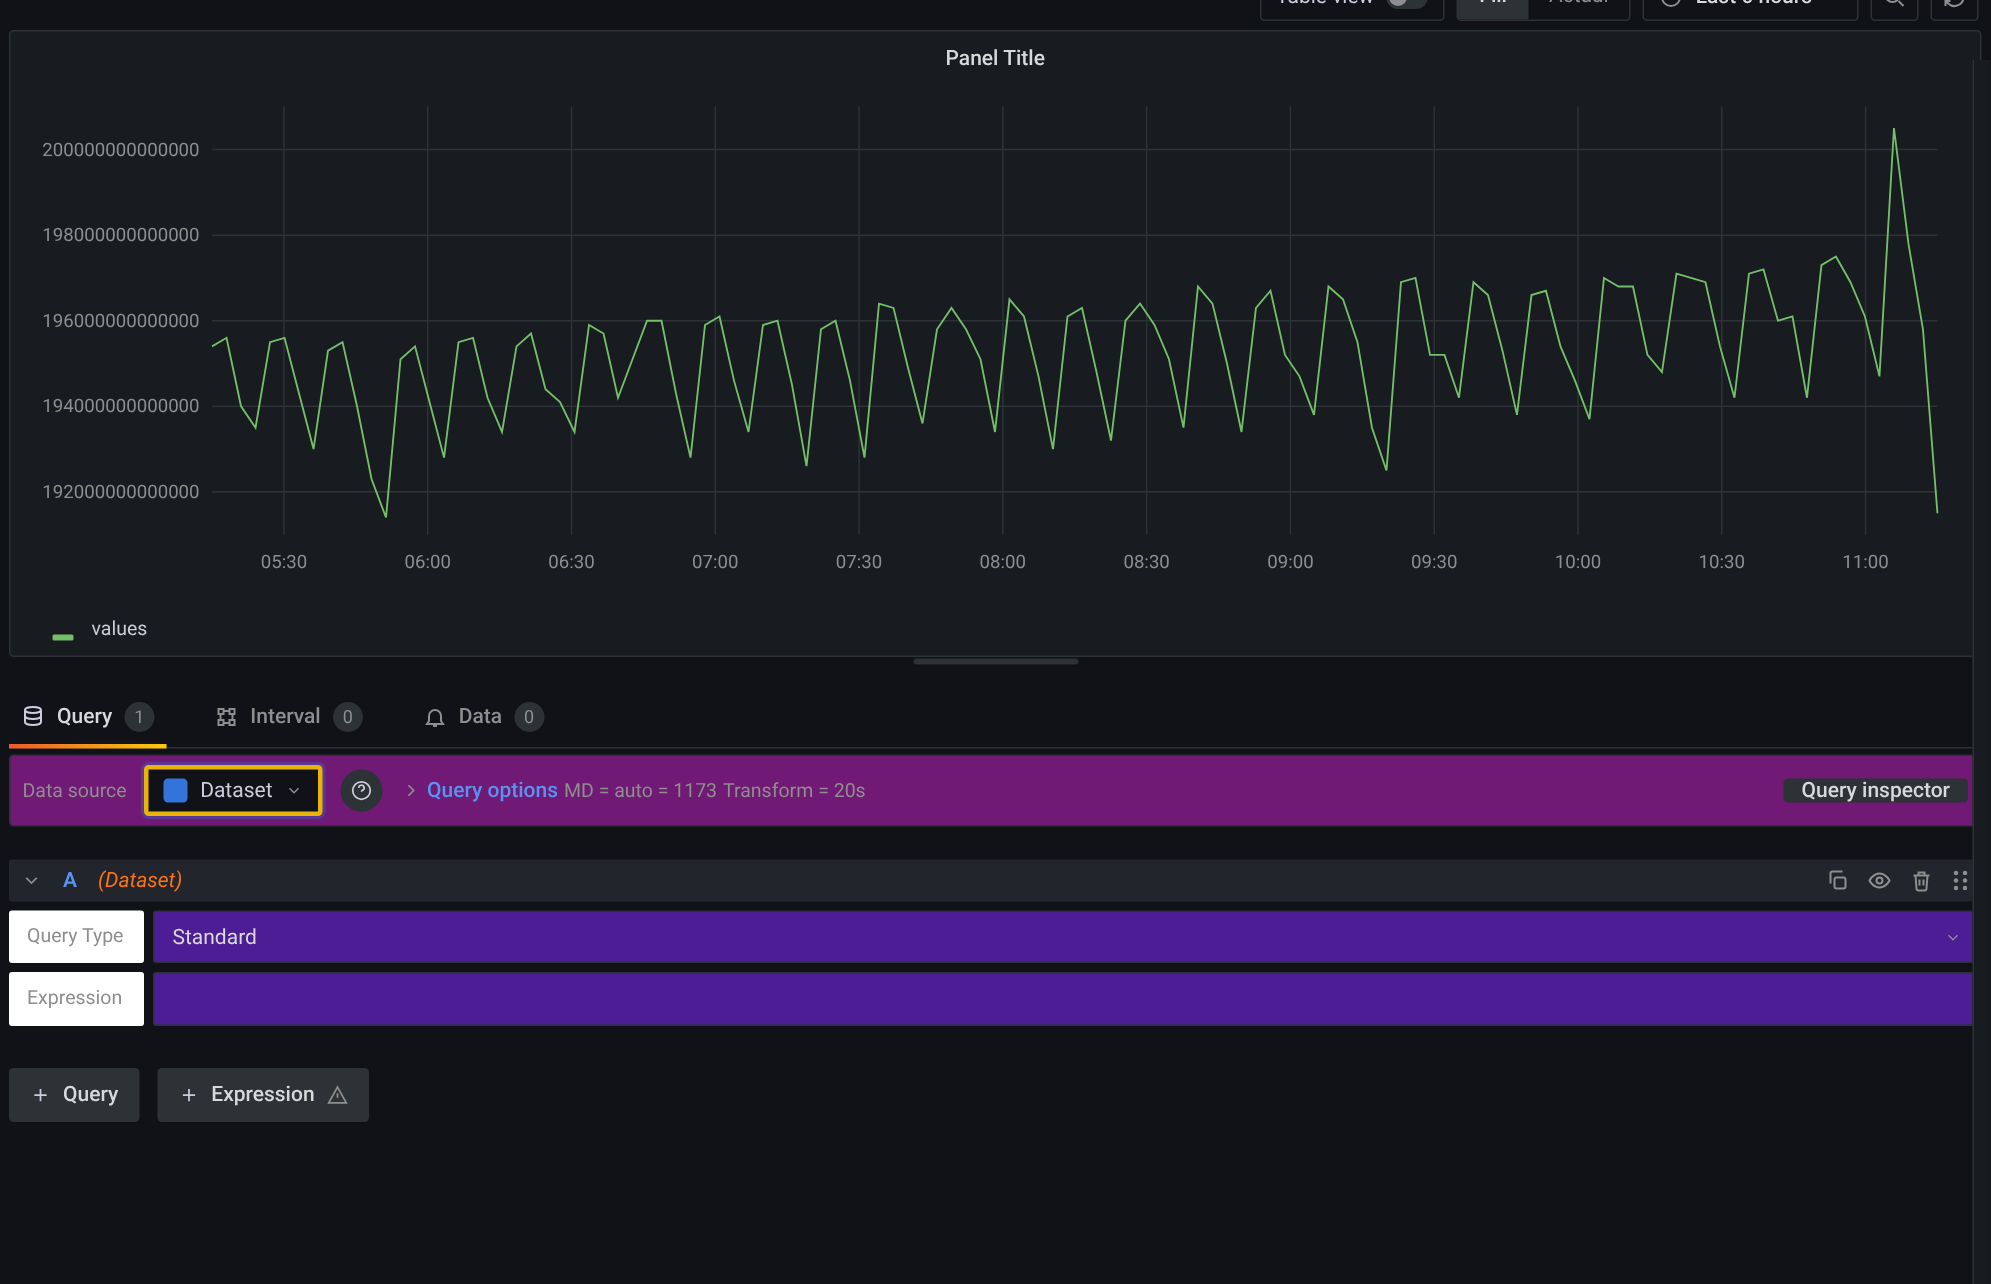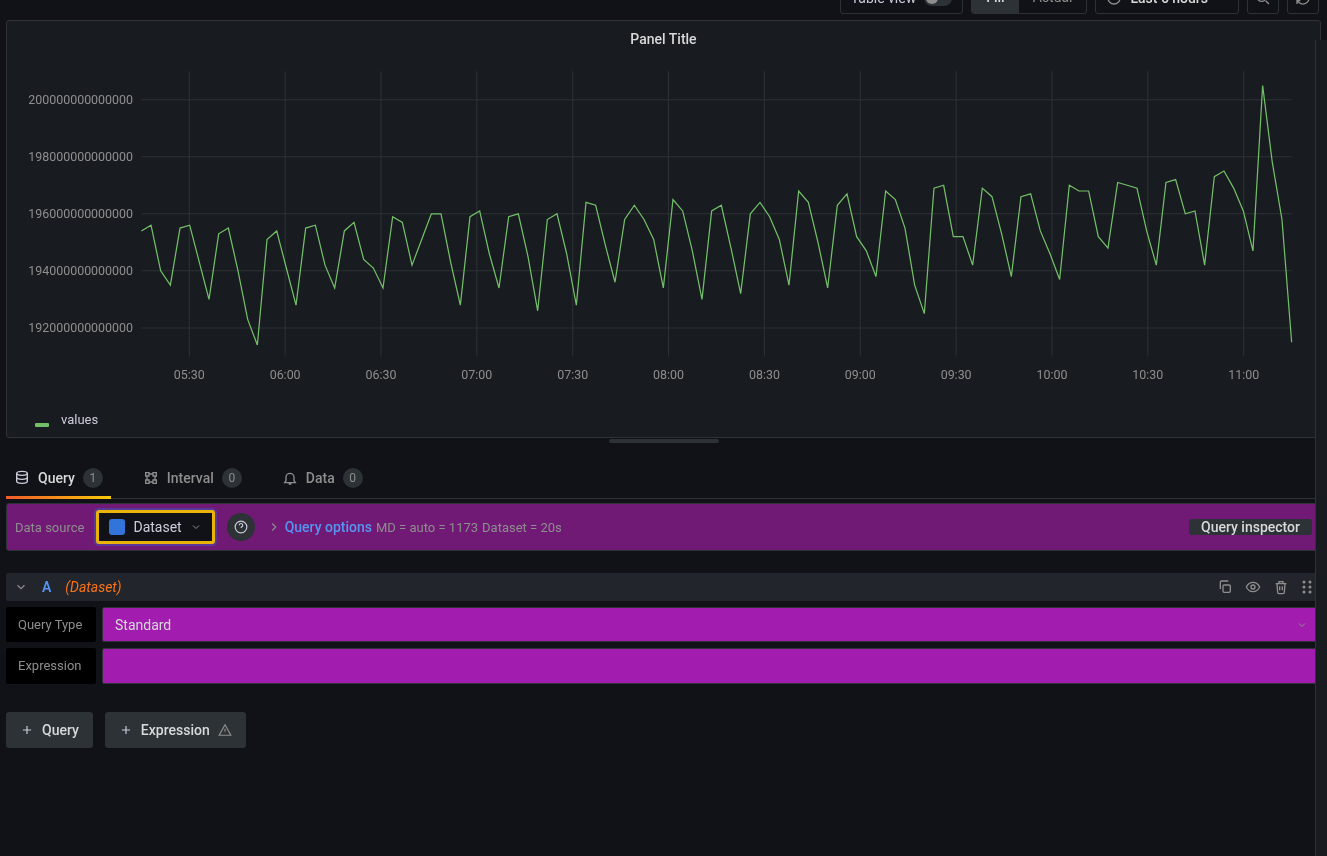--- a/index.html
+++ b/index.html
@@ -239,30 +239,30 @@
   .q-ds { color: #f97316; font-style: italic; }
   .row-actions { margin-left: auto; display: flex; gap: 12px; color: #8e8e8e; }
   .row-actions > * { cursor: pointer; }
 
   .field-row {
     margin: 6px 6px 0 6px;
     display: flex;
     gap: 6px;
   }
   .field-label {
-    background: #000000;
+    background: #ffffff;
     padding: 10px 12px;
     color: #8e8e8e;
     font-size: 13px;
     min-width: 90px;
     border-radius: 2px;
   }
   .field-input {
     flex: 1;
-    background: #a21caf;
+    background: #4c1d95;
     border: 1px solid #2c3235;
     border-radius: 2px;
     padding: 8px 12px;
     display: flex;
     align-items: center;
     justify-content: space-between;
     color: #d8d9da;
     gap: 48px;
   }
   .field-input.empty { min-height: 36px; }
@@ -416,21 +416,21 @@
         <circle cx="12" cy="12" r="10"></circle>
         <path d="M9 9a3 3 0 1 1 4 2.8c-.7.4-1 1-1 1.7M12 17h.01"></path>
       </svg>
   </div>
   <div class="qopt-wrap">
     <svg width="14" height="14" viewBox="0 0 24 24" fill="none" stroke="#8e8e8e" stroke-width="2">
         <path d="M9 6l6 6-6 6"></path>
       </svg>
     <span class="qopt">Query options</span>
     <span class="meta">MD = auto = 1173</span>
-    <span class="meta">Dataset = 20s</span>
+    <span class="meta">Transform = 20s</span>
   </div>
   <div class="inspector-btn">Query inspector</div>
 </div>
 
 <div class="query-row-head">
   <span class="chev">
     <svg width="14" height="14" viewBox="0 0 24 24" fill="none" stroke="#8e8e8e" stroke-width="2">
         <path d="M6 9l6 6 6-6"></path>
       </svg>
   </span>

